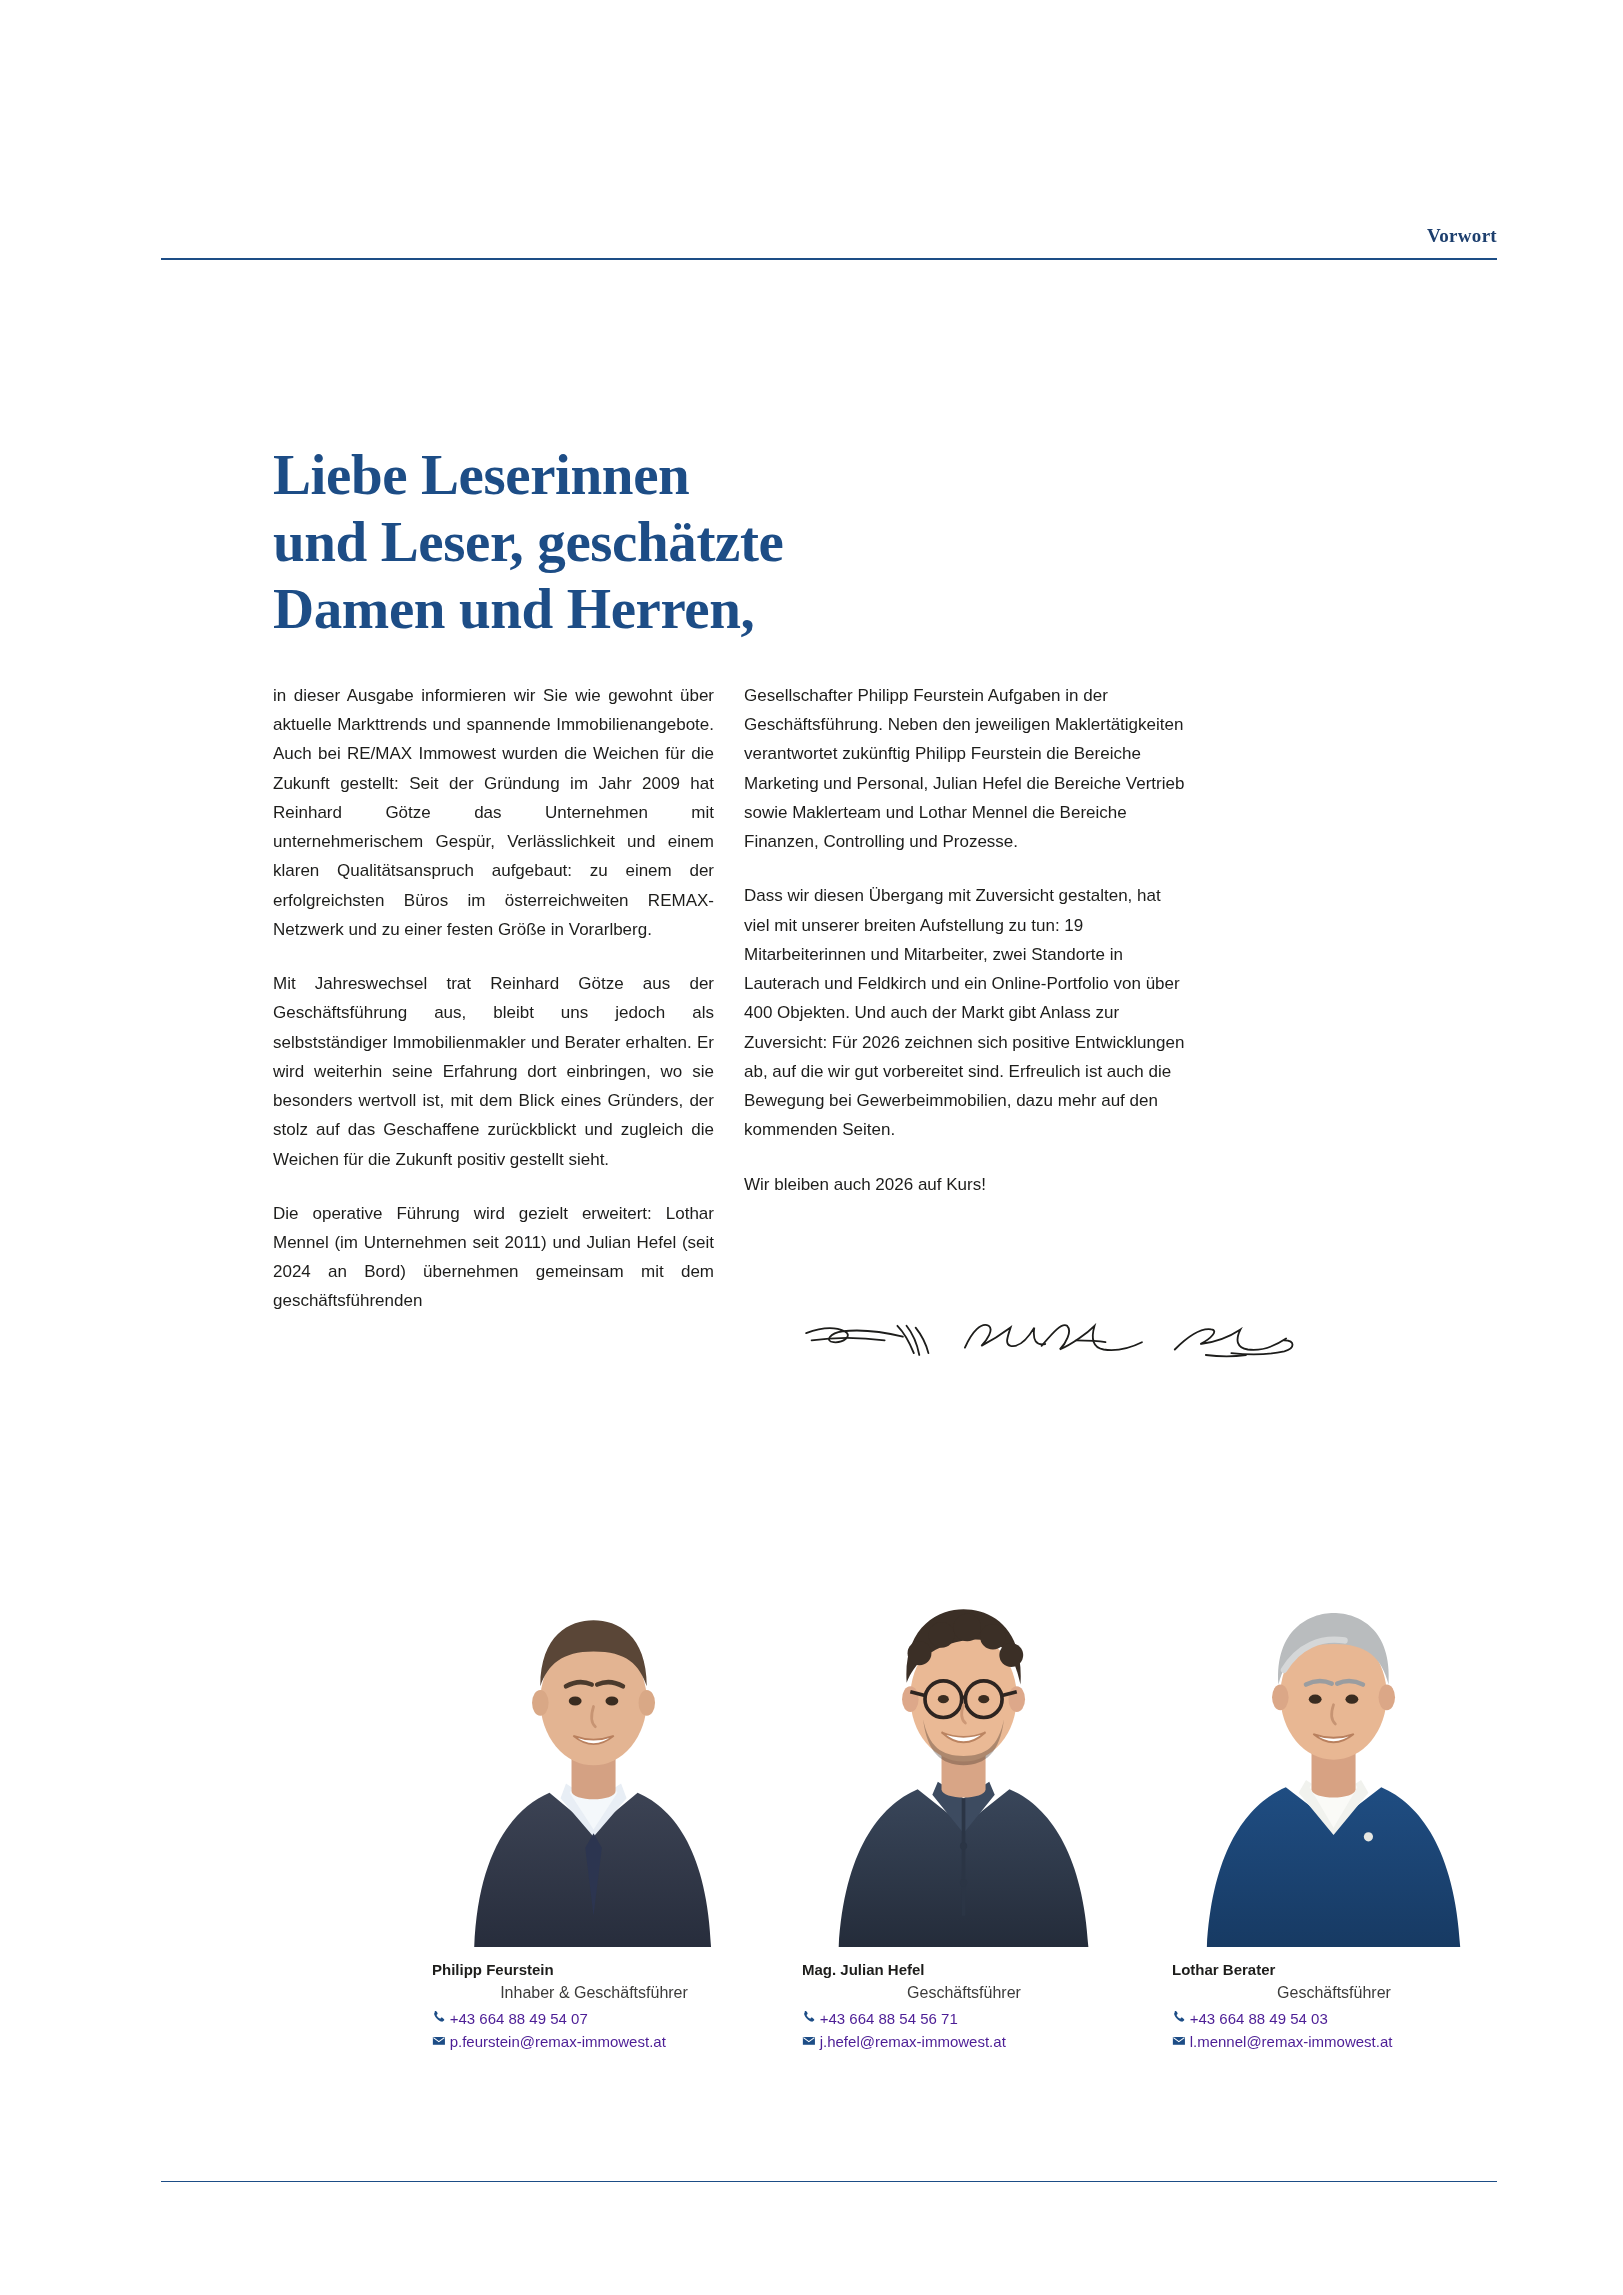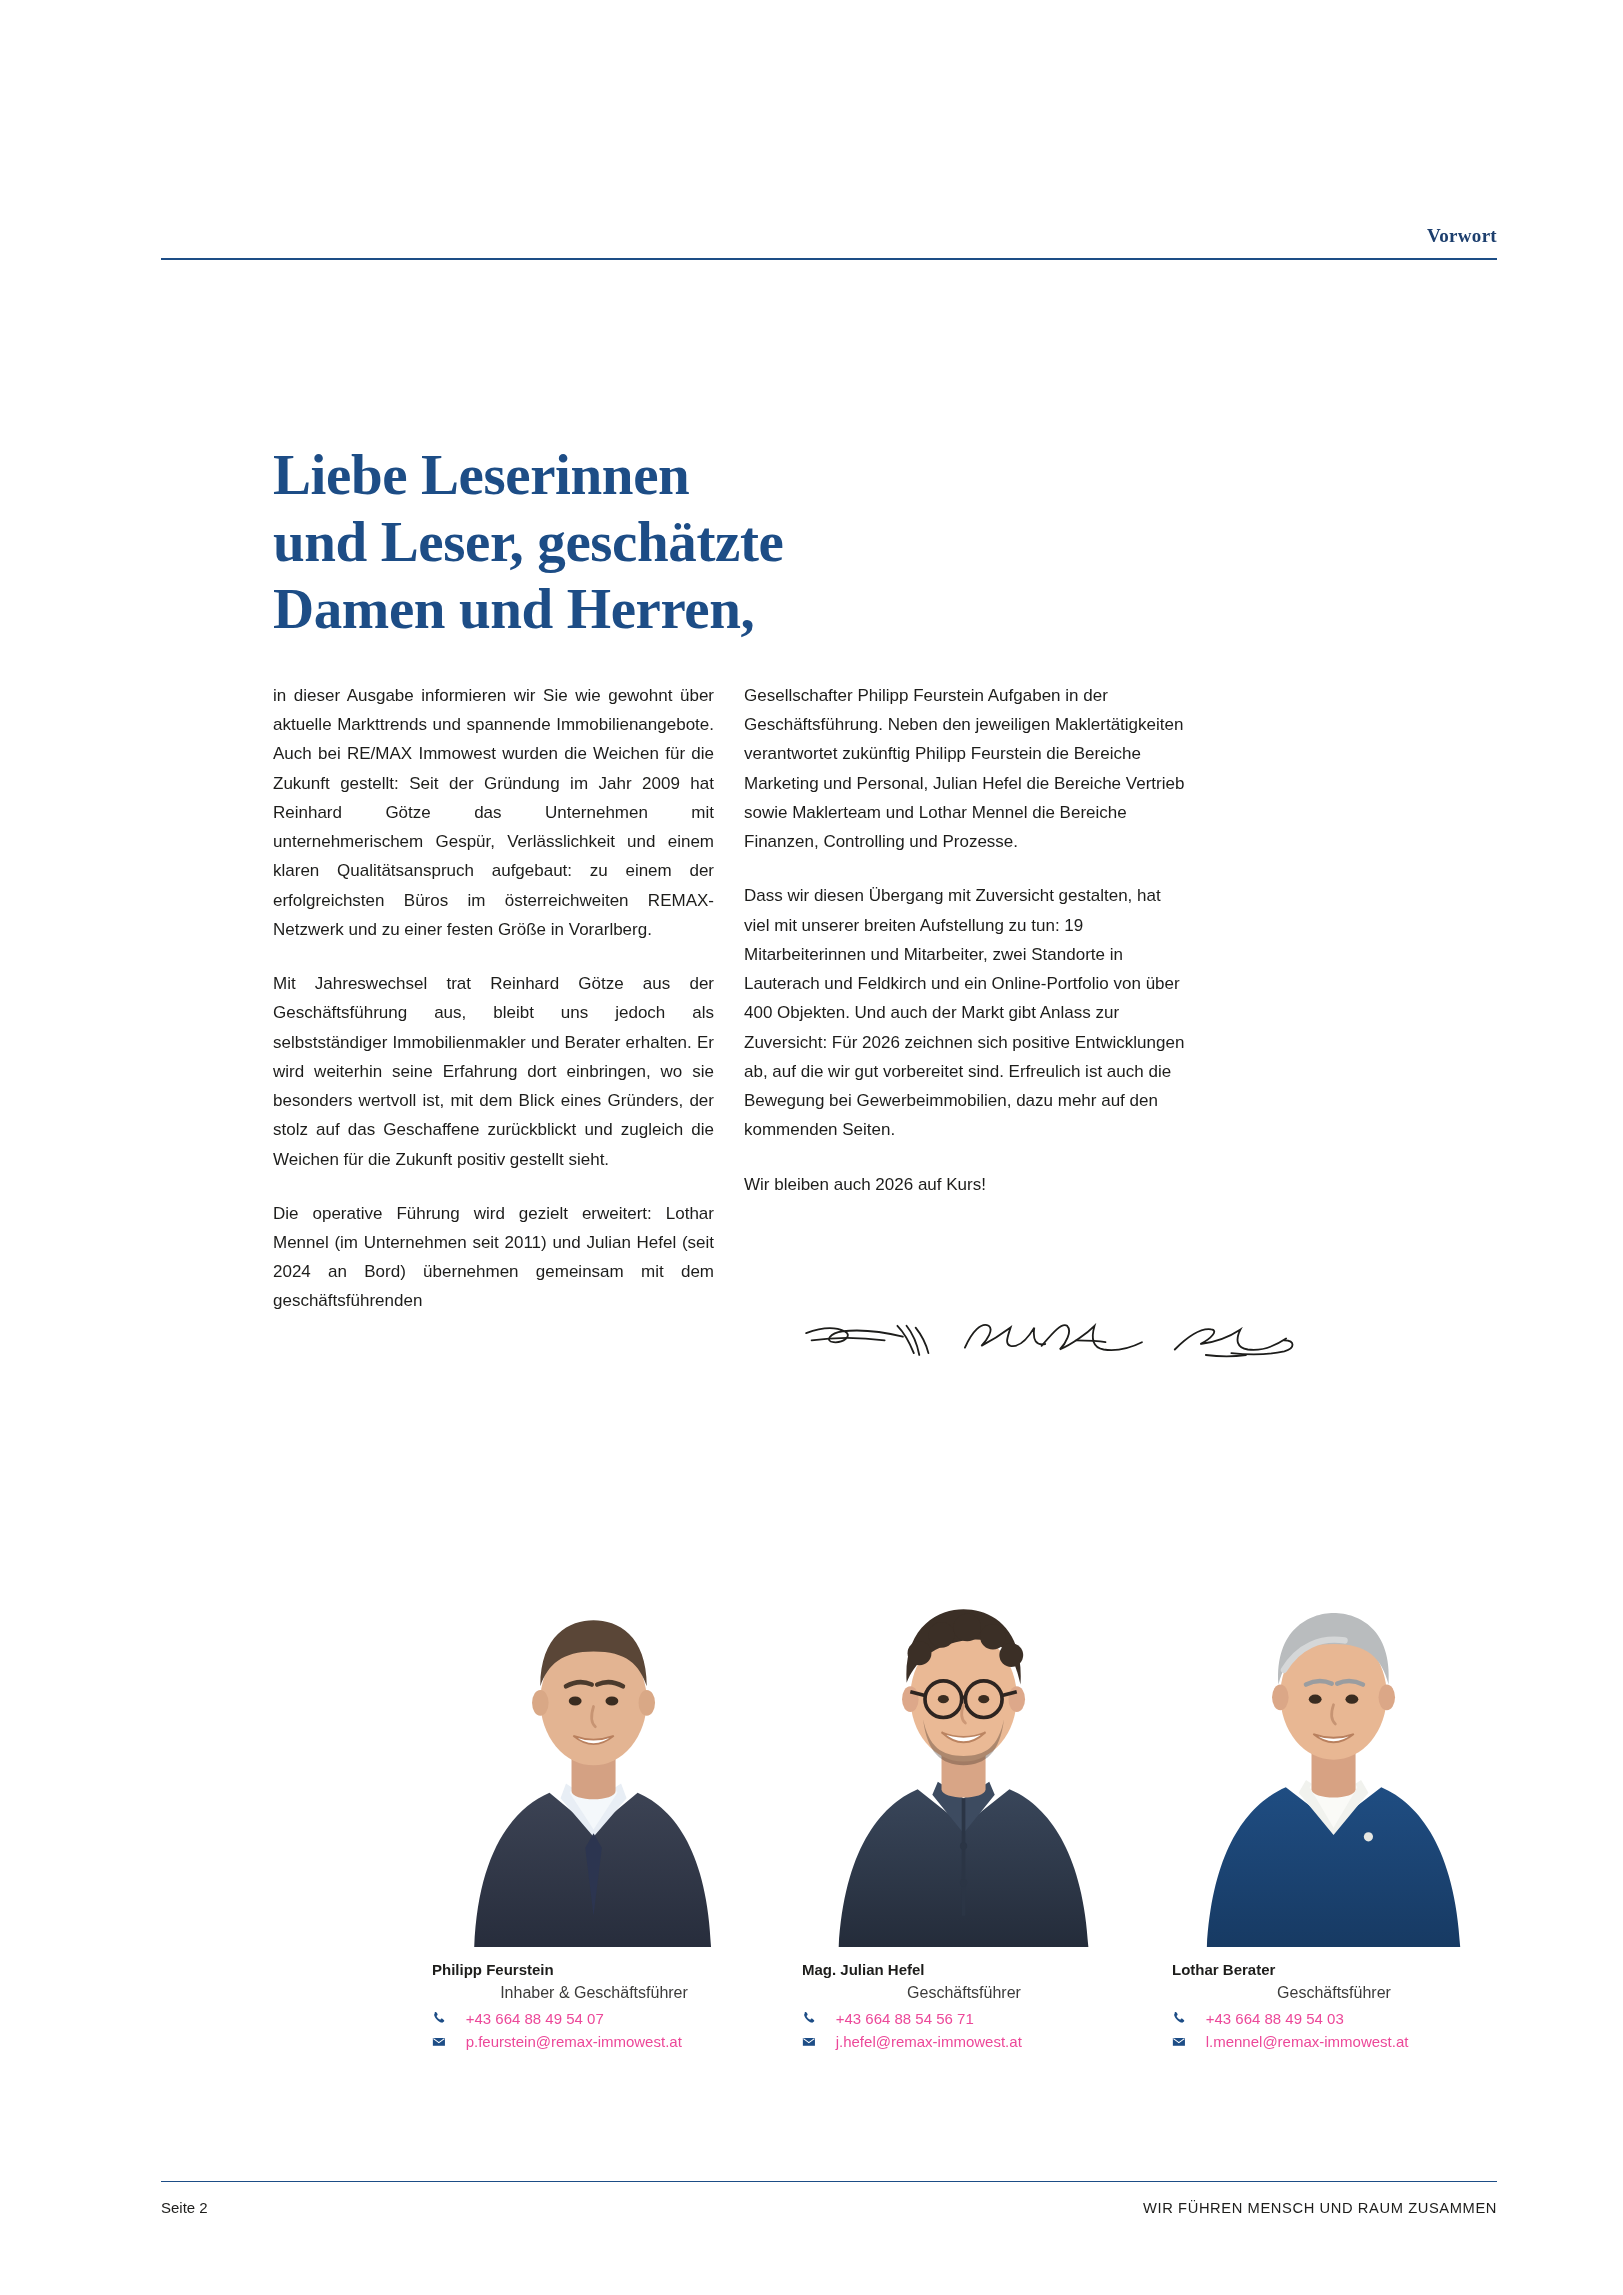--- a/index.html
+++ b/index.html
@@ -133,24 +133,24 @@
     margin-bottom: 5.5px;
   }
   .person .role {
     font-size: 16px;
     color: #3c3c3b;
     margin-bottom: 8.3px;
     text-align: center;
   }
   .contact-row {
     display: flex;
-    align-items: center;
-    gap: 19px;
+    align-items: flex-start;
+    gap: 3px;
     font-size: 15px;
-    color: #ec4899;
+    color: #4c1d95;
     margin-bottom: 6.4px;
   }
   .icon {
     display: inline-flex;
     width: 14.7px;
     height: 14.7px;
     flex: 0 0 14.7px;
     align-items: center;
     justify-content: center;
     color: #1d4d86;
@@ -405,19 +405,15 @@
               <path d="M1.6 4.2 8 8.8l6.4-4.6" stroke="#ffffff" stroke-width="1.2" fill="none"></path>
             </svg>
         </span>
         <span>l.mennel@remax-immowest.at</span>
       </div>
     </div>
 
   </div>
 
   <div class="footer-rule"></div>
-  <div class="footer">
-    <div>Seite 2</div>
-    <div class="right">WIR FÜHREN MENSCH UND RAUM ZUSAMMEN</div>
-  </div>
 
 </div>
 
 
 </body></html>

